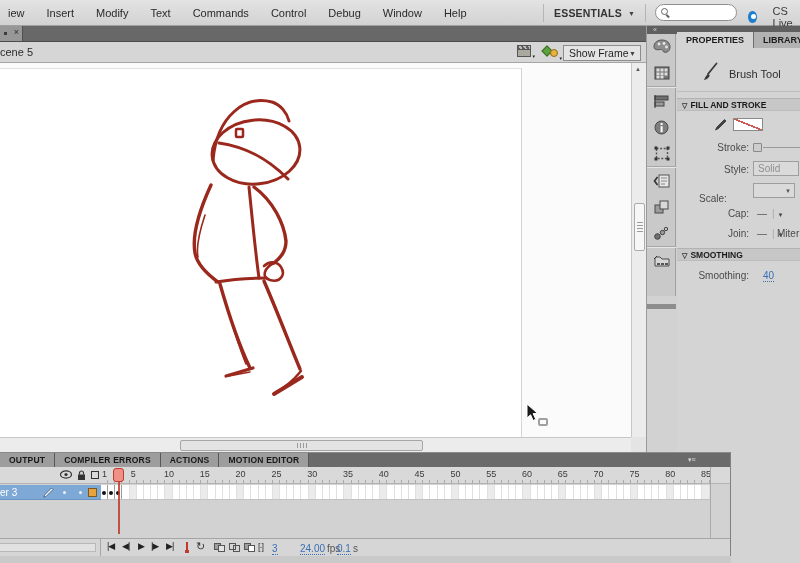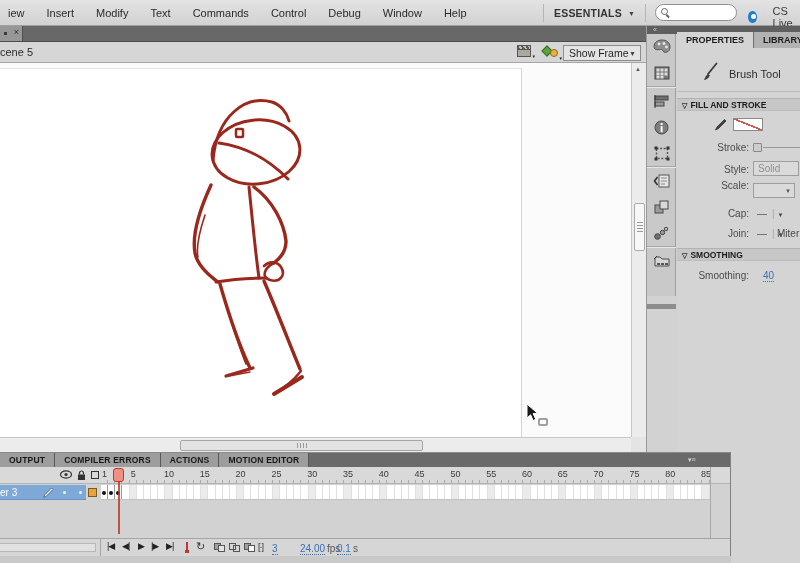--- a/index.html
+++ b/index.html
@@ -103,21 +103,21 @@
   #tl-tabs { position:absolute; left:0; top:0; width:730px; height:14px; background:#6a6a6a; display:flex; }
   .tl-tab { height:14px; line-height:14px; padding:0 9px; background:#9d9d9d; border-right:1px solid #585858; font-size:8.5px; font-weight:bold; color:#171717; letter-spacing:.2px; }
   #tl-panelmenu { position:absolute; right:28px; top:3px; width:14px; height:8px; color:#d6d6d6; font-size:7px; line-height:8px; }
   #tl-ruler { position:absolute; left:0; top:14px; width:730px; height:17px; background:#d9d9d9; border-bottom:1px solid #b4b4b4; }
   #ruler-frames { position:absolute; left:101px; top:0; width:609px; height:17px; overflow:hidden;
       background:repeating-linear-gradient(to right, transparent 0 6.16px, #ababab 6.16px 7.16px);
       background-size:100% 4px; background-position:0 13px; background-repeat:no-repeat; }
   .ruler-num { position:absolute; top:2px; width:20px; text-align:center; font-size:9px; color:#3a3a3a; }
   .tl-header-icon { position:absolute; top:3px; }
   #tl-rows { position:absolute; left:0; top:31px; width:730px; height:54px; }
-  #layer-row { position:absolute; left:0; top:1px; width:86px; height:15px; background:#7ea8d5; border-bottom:1px solid #6a93bf; }
+  #layer-row { position:absolute; left:0; top:1px; width:101px; height:15px; background:#7ea8d5; border-bottom:1px solid #6a93bf; }
   #layer-row .lname { position:absolute; left:0; top:2px; color:#fff; font-size:10px; }
   #layer-row .dot { position:absolute; top:6px; width:3px; height:3px; border-radius:50%; background:#eef3fa; }
   #layer-swatch { position:absolute; left:88px; top:3px; width:9px; height:9px; background:#e8a33d; border:1px solid #7a5a1e; }
   #row-frames { position:absolute; left:101px; top:1px; width:609px; height:15px; border-bottom:1px solid #c2c2c2; overflow:hidden;
       background-image:repeating-linear-gradient(to right, transparent 0 6.16px, #e0e0e0 6.16px 7.16px),
                        repeating-linear-gradient(to right, #ffffff 0 28.64px, #ebebeb 28.64px 35.8px);
   }
   .kf-cell { position:absolute; top:0; height:15px; width:8px; background:#fff; border-right:1px solid #9a9a9a; }
   .kf-cell .kdot { position:absolute; left:50%; top:50%; width:4px; height:4px; margin:-2px 0 0 -2.5px; background:#111; border-radius:50%; }
   #frames-end { position:absolute; left:710px; top:14px; width:1px; height:71px; background:#aaa; }
@@ -359,21 +359,21 @@
         <span id="fill-swatch"></span>
       </div>
 
       <span class="prop-label" style="left:0; top:110px;">Stroke:</span>
       <span id="stroke-slider-thumb"></span>
       <span id="stroke-slider-track"></span>
 
       <span class="prop-label" style="left:0; top:132px;">Style:</span>
       <span class="dropdown" style="left:76px; top:129px; width:46px; height:15px; line-height:13px; padding-left:4px;">Solid</span>
 
-      <span class="prop-label" style="left:0; top:148px;">Scale:</span>
+      <span class="prop-label" style="left:0; top:161px;text-align:center;">Scale:</span>
       <span class="dropdown" style="left:76px; top:151px; width:42px; height:15px;">
         <span class="tri-down" style="font-size:6px;">▼</span>
       </span>
 
       <span class="prop-label" style="left:0; top:176px;">Cap:</span>
       <span class="capjoin" style="left:80px; top:176px;">
         <span class="dash">—</span><span class="bar">|</span><span class="tri-down">▼</span>
       </span>
 
       <span class="prop-label" style="left:0; top:196px;">Join:</span>

